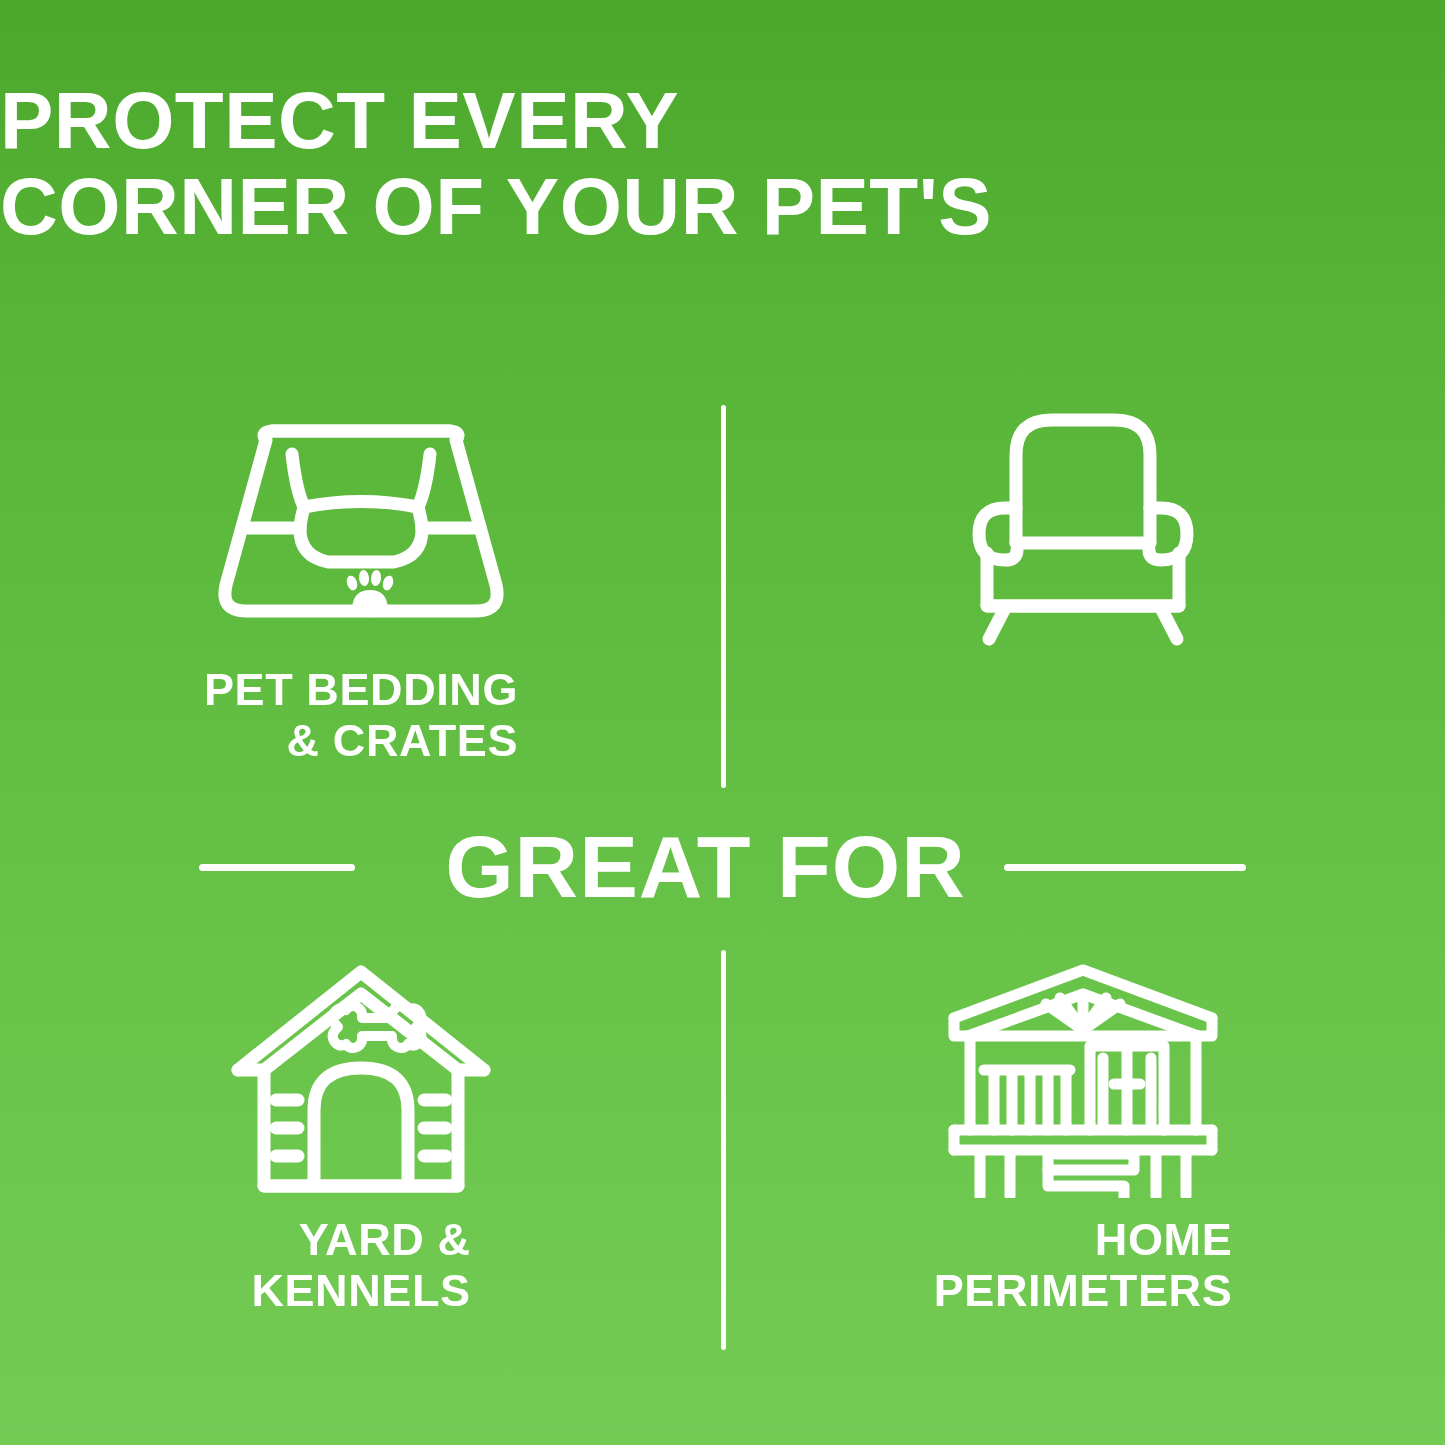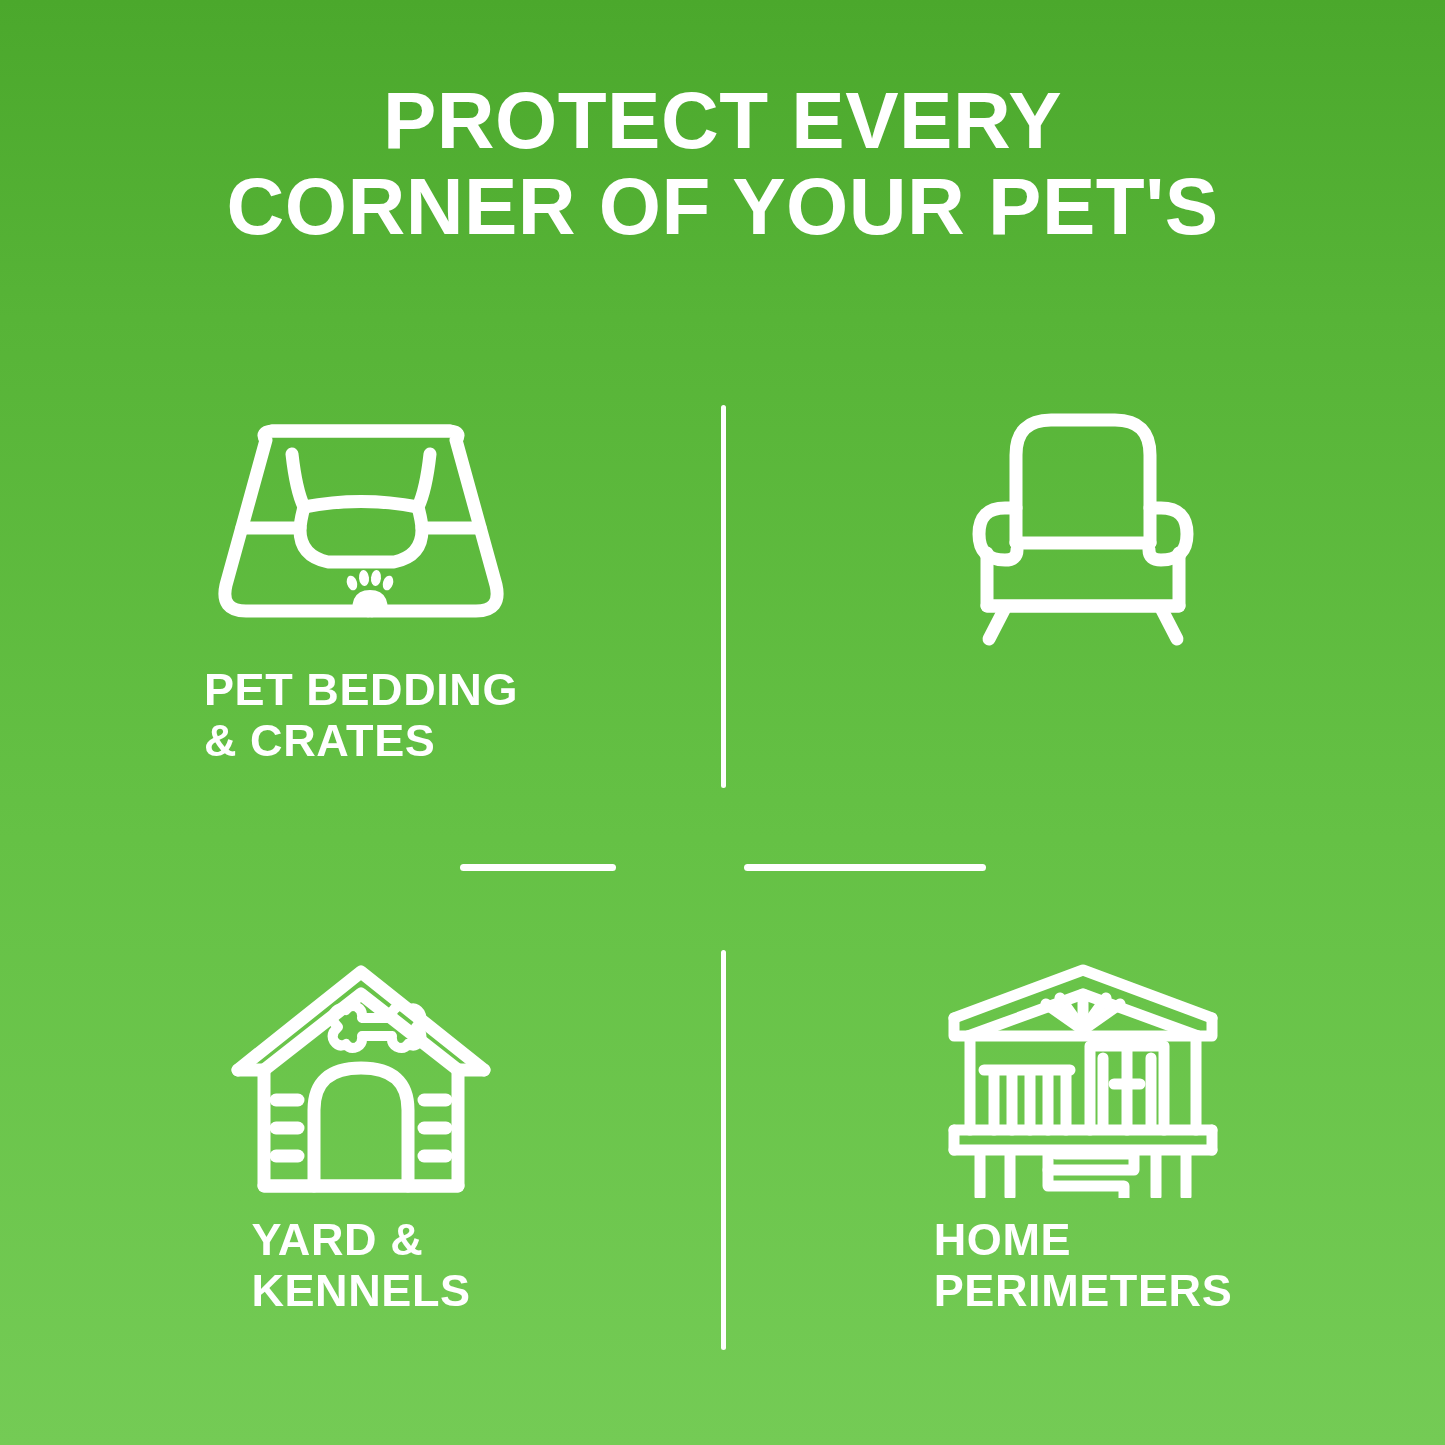--- a/index.html
+++ b/index.html
@@ -16,21 +16,20 @@
     overflow: hidden;
     -webkit-font-smoothing: antialiased;
   }
 
   
   .headline {
     position: absolute;
     left: 0;
     top: 78px;
     width: 1445px;
-    text-align: center;
     color: #ffffff;
     font-weight: 700;
     font-size: 80px;
     line-height: 86px;
     letter-spacing: 0.5px;
     text-transform: uppercase;
   }
   .headline .hl-line { display: block; white-space: nowrap; }
 
   
@@ -63,21 +62,21 @@
   }
   .cell-bl .icon-wrap, .cell-br .icon-wrap { height: 245px; }
 
   .cell-label {
     margin-top: 14px;
     color: #ffffff;
     font-weight: 700;
     font-size: 45px;
     line-height: 51px;
     letter-spacing: 0.6px;
-    text-align: left;
+    text-align: right;
     text-transform: uppercase;
     white-space: pre-line;
   }
 
   
   .v-divider {
     position: absolute;
     width: 5px;
     background: #ffffff;
     border-radius: 3px;
@@ -124,20 +123,21 @@
   <div class="headline">
     <span class="hl-line">PROTECT EVERY</span>
     <span class="hl-line">CORNER OF YOUR PET'S</span>
   </div>
 
   <div class="v-divider v-divider-top"></div>
   <div class="v-divider v-divider-bottom"></div>
 
   <div class="banner">
     <div class="banner-rule banner-rule-left"></div>
+    <div class="banner-text">GREAT FOR</div>
     <div class="banner-rule banner-rule-right"></div>
   </div>
 
   <div class="grid">
 
     <div class="cell cell-tl">
       <div class="icon-wrap">
         <svg width="330" height="230" viewBox="0 0 330 230" fill="none" stroke="#ffffff" stroke-width="13" stroke-linecap="round" stroke-linejoin="round">
 
           <path d="M70 30 Q64 22 76 21 L254 21 Q266 22 260 30

